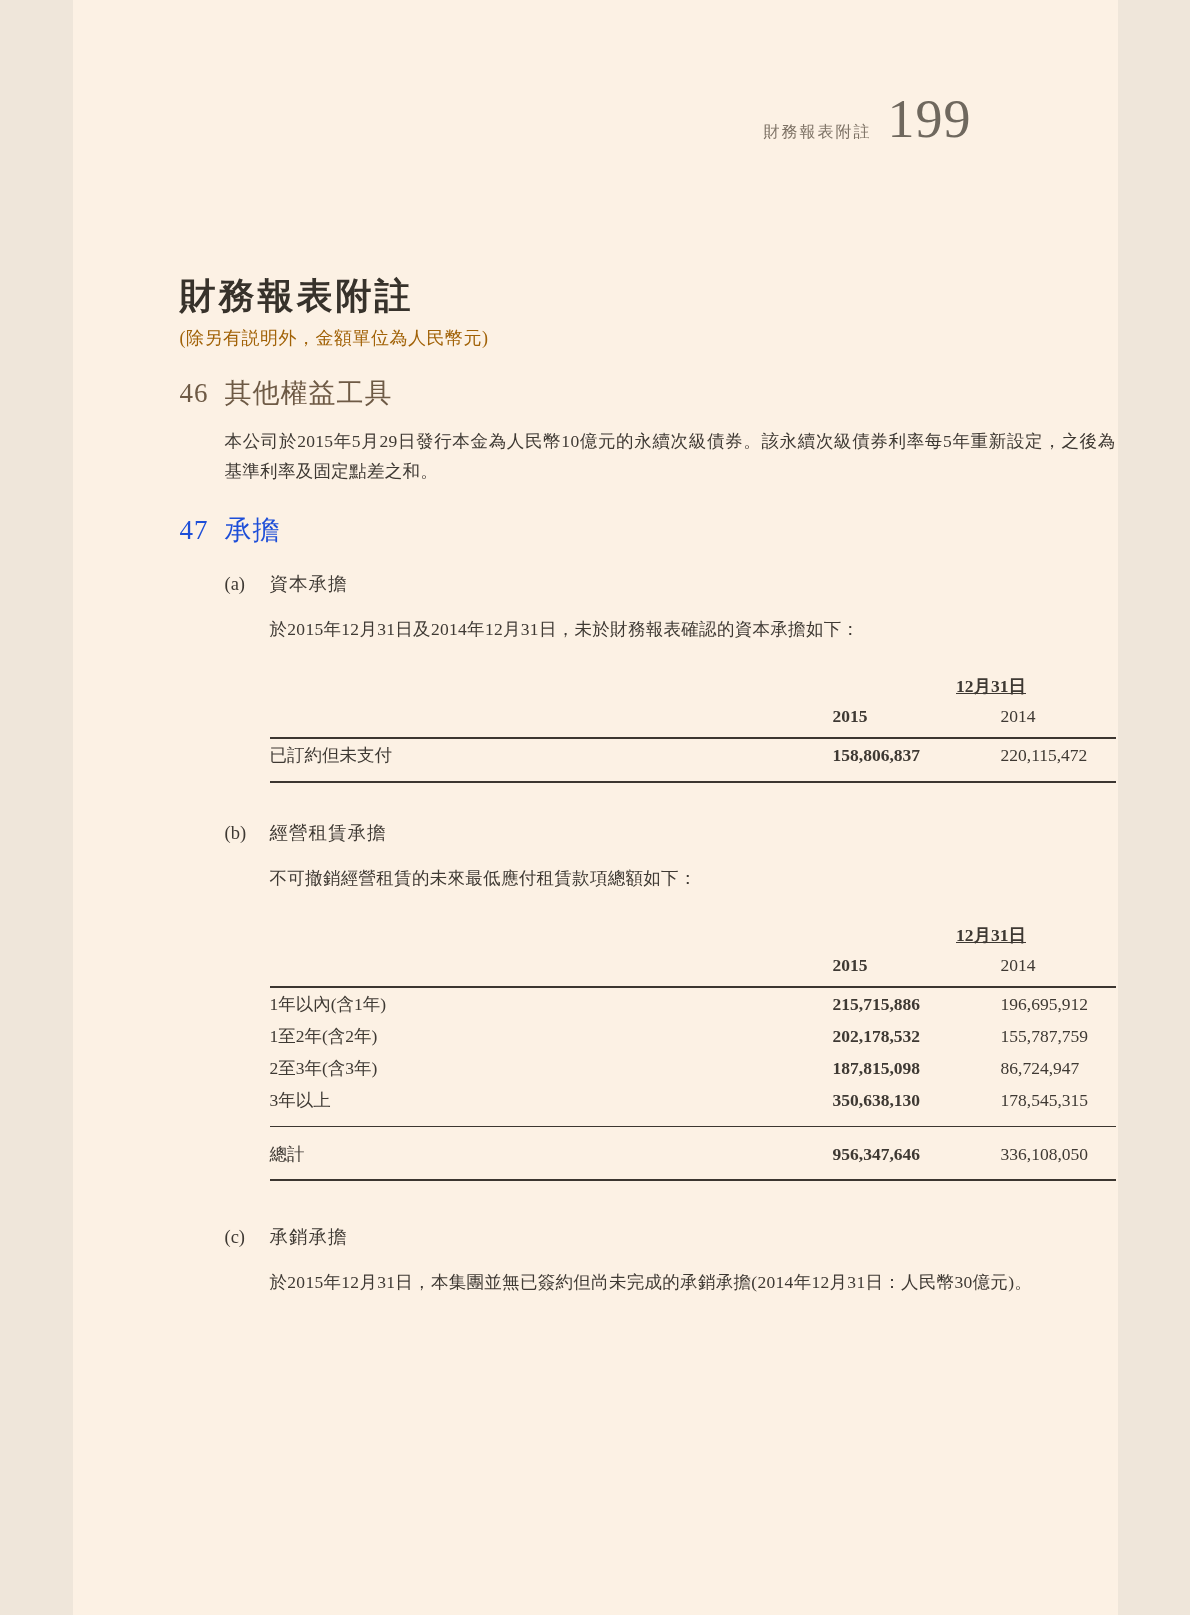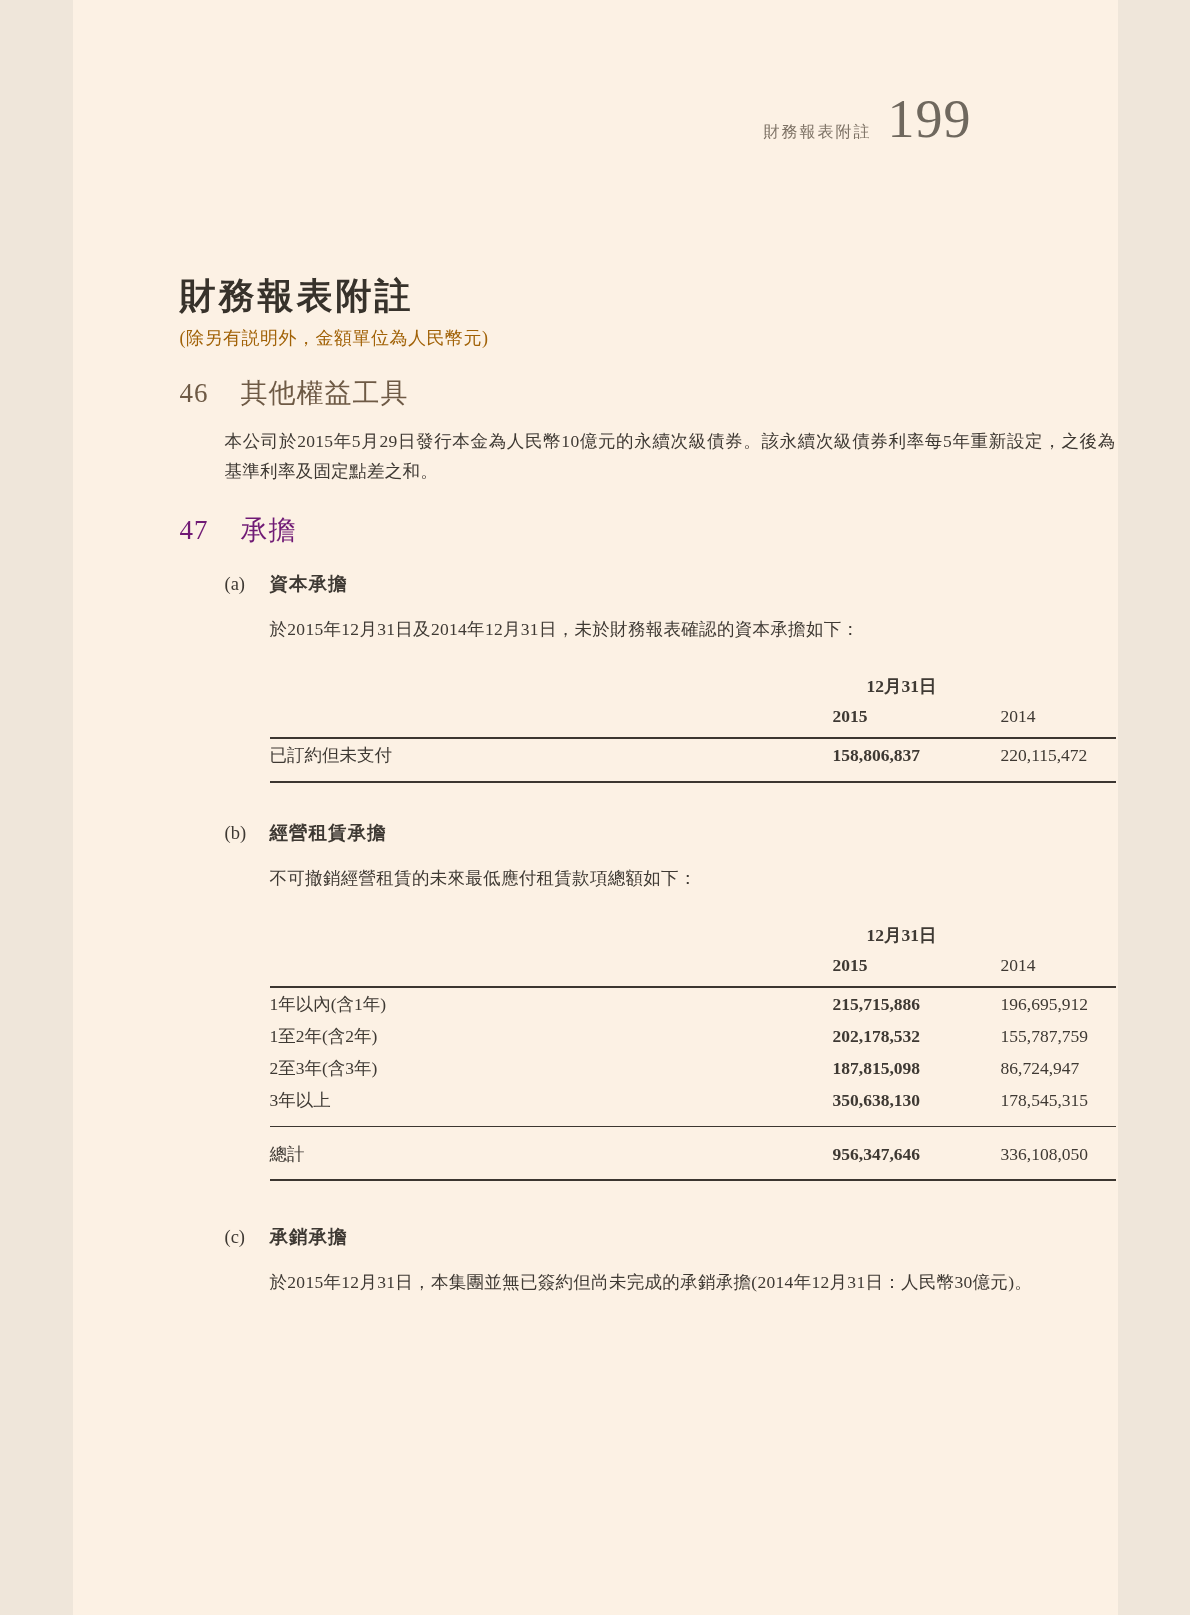--- a/index.html
+++ b/index.html
@@ -56,21 +56,20 @@
     letter-spacing: 0.5px;
   }
   
   .sec-heading {
     display: flex;
     margin-top: 27px;
     color: #6e5a45;
     font-size: 27px;
     line-height: 1.2;
     letter-spacing: 1px;
-    gap: 16px;
   }
   .sec-num { width: 45px; flex: 0 0 45px; }
   
   p.body {
     font-size: 17.5px;
     line-height: 1.75;
     letter-spacing: 0.3px;
     text-align: justify;
   }
   .indent1 { margin-left: 45px; }
@@ -79,37 +78,39 @@
   .mt18 { margin-top: 18px; }
   .mt20 { margin-top: 20px; }
   
   .sub-heading {
     display: flex;
     margin-top: 38px;
     font-size: 18.5px;
     line-height: 1.3;
   }
   .sub-label { width: 45px; flex: 0 0 45px; font-weight: 400; }
-  .sub-title { font-weight: 700; letter-spacing: 1px; }
+  .sub-title { font-weight: 400; letter-spacing: 1px; }
   
   .fin-table {
     margin-top: 26px;
     width: 846px;
     font-size: 17.5px;
   }
   .t-row {
     display: grid;
     grid-template-columns: 1fr 168px 115px;
     align-items: baseline;
   }
   .t-head1 { grid-template-columns: 1fr 283px; }
   .t-head1 .c-span {
+    text-align: center;
     font-weight: 700;
     padding-left: 34px;
     line-height: 30px;
+    text-decoration: underline;
   }
   .t-head2 { line-height: 30px; padding-bottom: 6px; }
   .c-num { }
   .bold { font-weight: 700; }
   .rule { border-top: 1px solid #3c3630; }
   .rule.thick { border-top: 2.5px solid #3c3630; }
   .rule.med { border-top: 2px solid #3c3630; }
   .t-data { line-height: 32px; }
   .t-data-first { padding-top: 0; }
   .t-data-last { padding-bottom: 10px; }
@@ -129,21 +130,21 @@
 
     <h1 class="doc-title">財務報表附註</h1>
     <div class="doc-subtitle">(除另有説明外，金額單位為人民幣元)</div>
 
     <div class="sec-heading" style="color: rgb(110, 90, 69);">
       <span class="sec-num">46</span>
       <span class="sec-title">其他權益工具</span>
     </div>
     <p class="body indent1 mt16">本公司於2015年5月29日發行本金為人民幣10億元的永續次級債券。該永續次級債券利率每5年重新設定，之後為基準利率及固定點差之和。</p>
 
-    <div class="sec-heading" style="color: #701a75;">
+    <div class="sec-heading" style="color: #1d4ed8;">
       <span class="sec-num">47</span>
       <span class="sec-title">承擔</span>
     </div>
 
     <div class="sub-heading indent1" style="margin-top:26px">
       <span class="sub-label">(a)</span>
       <span class="sub-title">資本承擔</span>
     </div>
     <p class="body indent2 mt18">於2015年12月31日及2014年12月31日，未於財務報表確認的資本承擔如下：</p>
 

